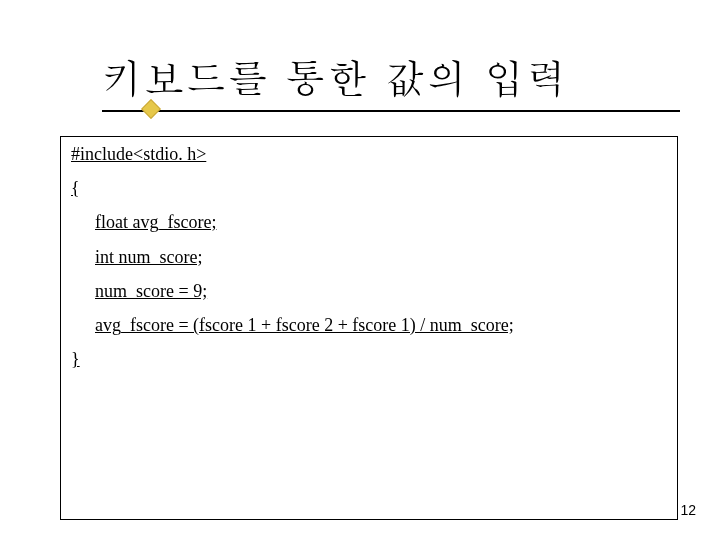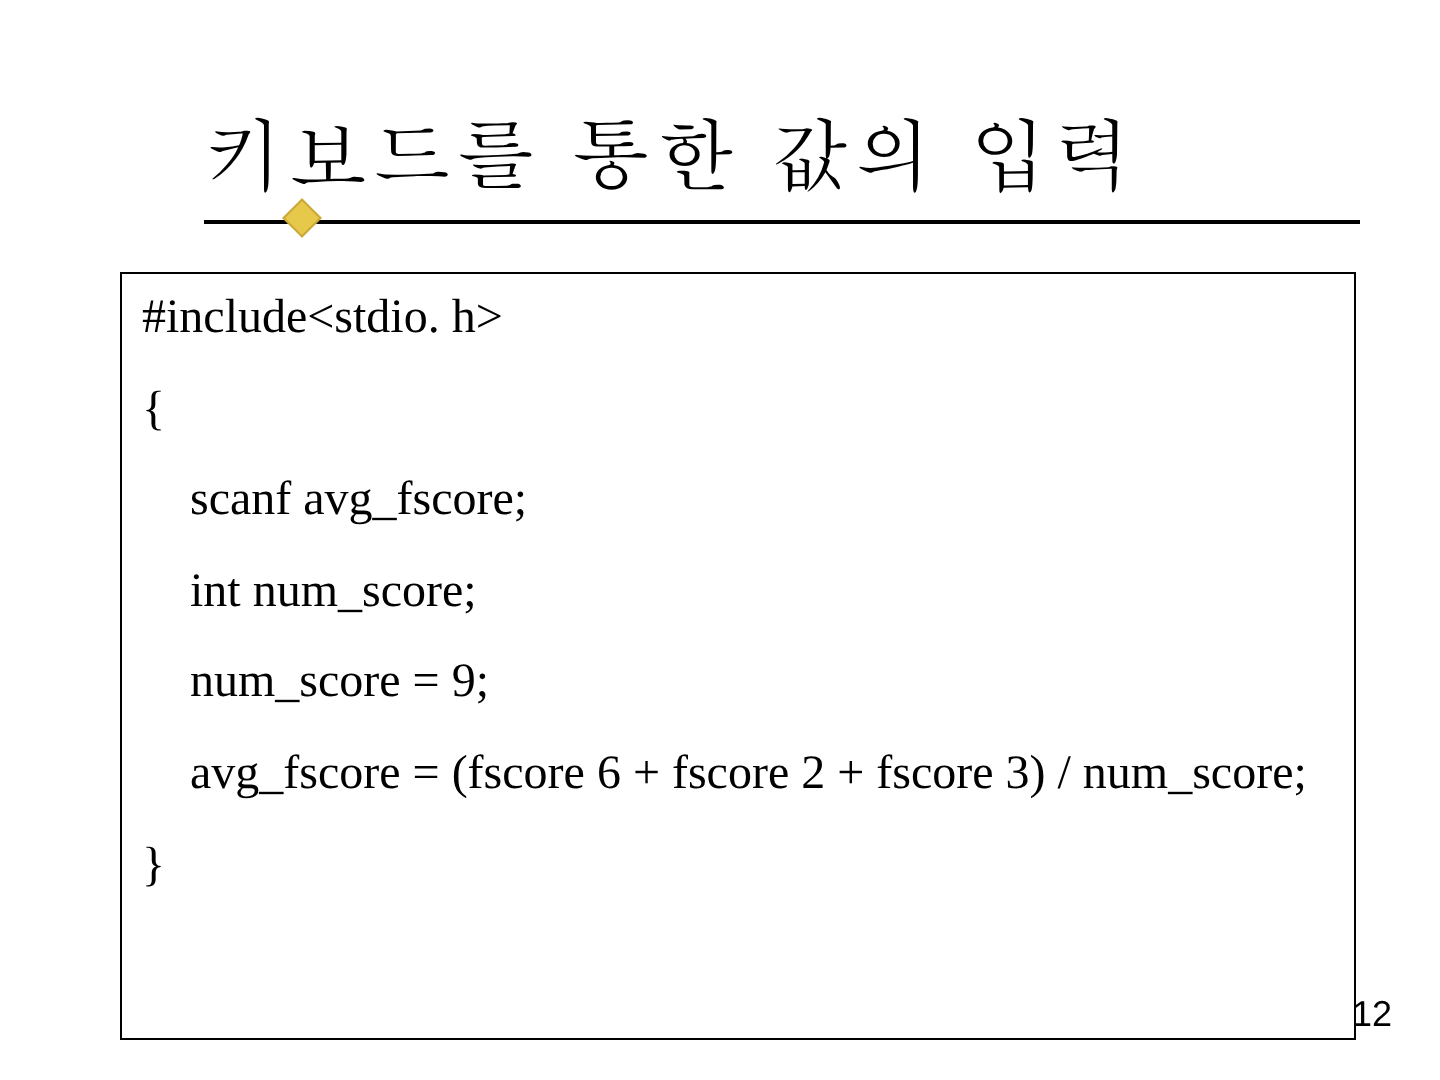--- a/index.html
+++ b/index.html
@@ -41,49 +41,50 @@
     position: absolute;
     top: 136px;
     left: 60px;
     right: 42px;
     bottom: 20px;
     border: 1.5px solid #000;
     box-sizing: border-box;
     padding: 0;
   }
   .line {
-    font-size: 24px;
+    font-size: 18px;
     line-height: 1.9;
     color: #000;
     font-family: "Times New Roman", Times, serif;
     padding-left: 10px;
+    text-decoration: underline;
   }
   .indent {
     padding-left: 34px;
   }
   .page-num {
     position: absolute;
     bottom: 22px;
     right: 24px;
-    font-size: 18px;
+    font-size: 14px;
     font-family: Arial, sans-serif;
     color: #000;
   }
 </style>
 </head>
 <body>
 
 <div class="title-wrap">
   <span class="yellow-square"></span>
   <span class="title">키보드를 통한 값의 입력</span>
 </div>
 
 <div class="code-box">
   <div class="line">#include&lt;stdio. h&gt;</div>
   <div class="line">{</div>
-  <div class="line indent">scanf avg_fscore;</div>
+  <div class="line indent">float avg_fscore;</div>
   <div class="line indent">int num_score;</div>
   <div class="line indent">num_score = 9;</div>
-  <div class="line indent">avg_fscore = (fscore 6 + fscore 2 + fscore 3) / num_score;</div>
+  <div class="line indent">avg_fscore = (fscore 1 + fscore 2 + fscore 1) / num_score;</div>
   <div class="line">}</div>
 </div>
 
 <div class="page-num">12</div>
 
 </body></html>

